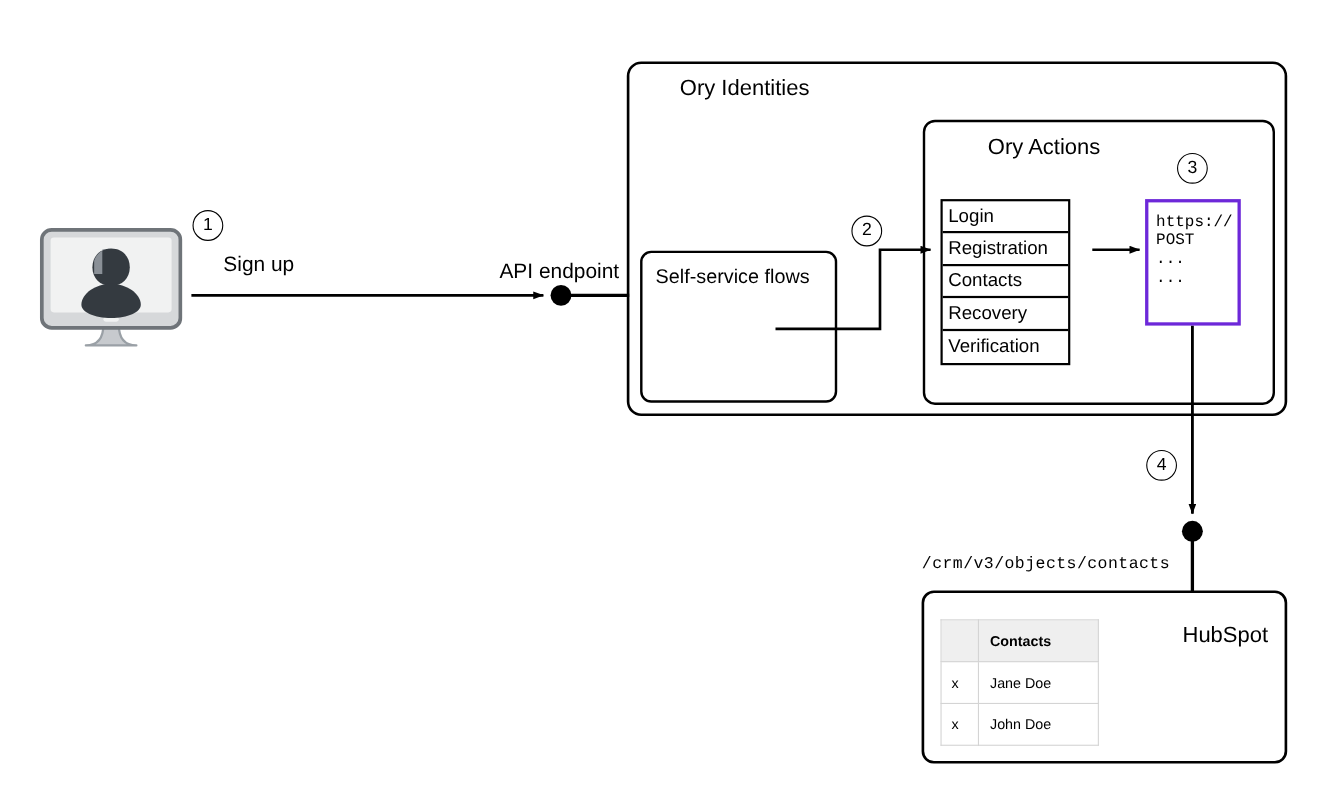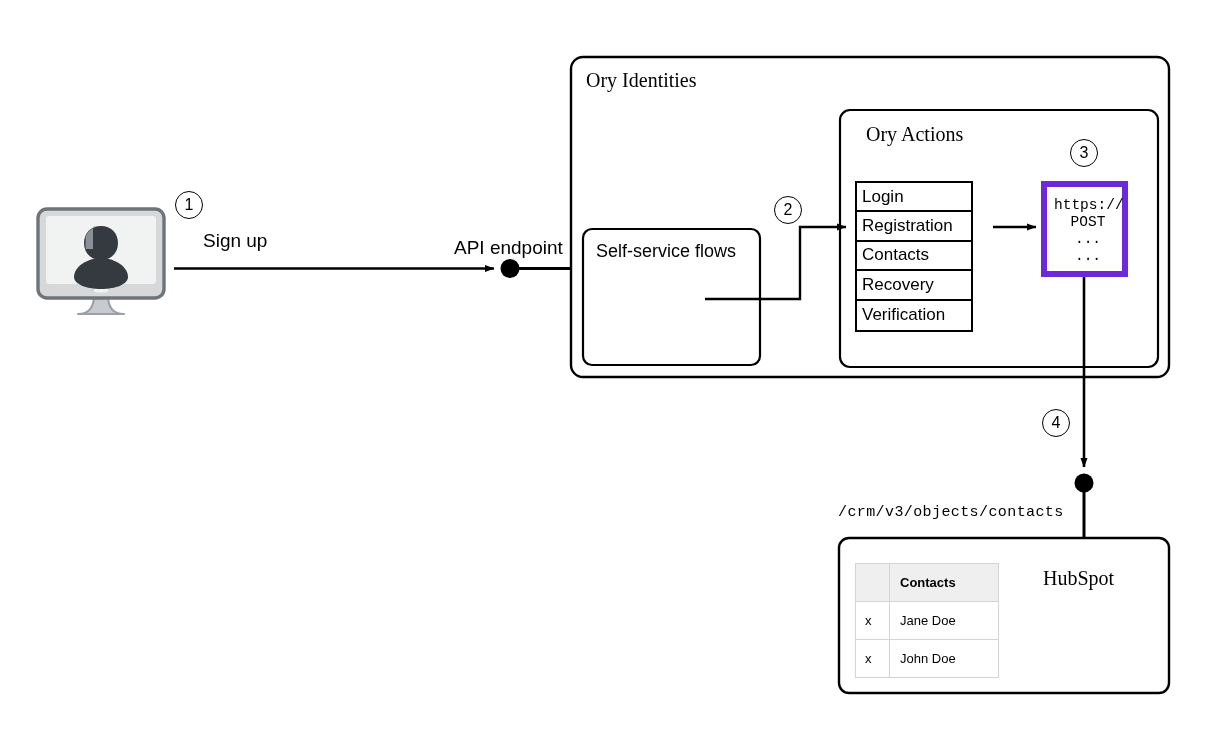--- a/index.html
+++ b/index.html
@@ -28,21 +28,21 @@
     height: 730px;
   }
   
   .lbl {
     position: absolute;
     white-space: pre;
     line-height: 1;
   }
   .sans-18 { font-family: "Liberation Sans", sans-serif; font-size: 18px; }
   .sans-19 { font-family: "Liberation Sans", sans-serif; font-size: 19px; }
-  .sans-20 { font-family: Liberation Serif, serif; font-size: 20px; }
+  .sans-20 { font-family: Liberation Sans, sans-serif; font-size: 20px; margin-left: 32px; }
   .mono-15 { font-family: "Liberation Mono", monospace; font-size: 15px; letter-spacing: 0.4px; }
   .badge-num {
     position: absolute;
     width: 28px; height: 28px;
     border: 1.6px solid #000;
     border-radius: 50%;
     box-sizing: border-box;
     display: flex;
     align-items: center;
     justify-content: center;
@@ -67,26 +67,25 @@
     padding-left: 5px;
     font-family: "Liberation Sans", sans-serif;
     font-size: 17px;
     border-bottom: 2px solid #000;
   }
   #flow-list .flow-row:last-child { border-bottom: none; }
   
   #code-box {
     position: absolute;
     left: 1041px; top: 181px;
-    width: 87px; height: 96px;
-    box-sizing: border-box;
-    border: 6px solid #6d28d9;
+    width: 87px; height: 115px;
+    box-sizing: border-box;
+    border: 3px solid #6d28d9;
     background: #fff;
     padding: 10px 0 0 7px;
-    text-align: center;
   }
   #code-box .code-line {
     font-family: "Liberation Mono", monospace;
     font-size: 14.5px;
     line-height: 17px;
     white-space: pre;
   }
   
   #contacts-table {
     position: absolute;

